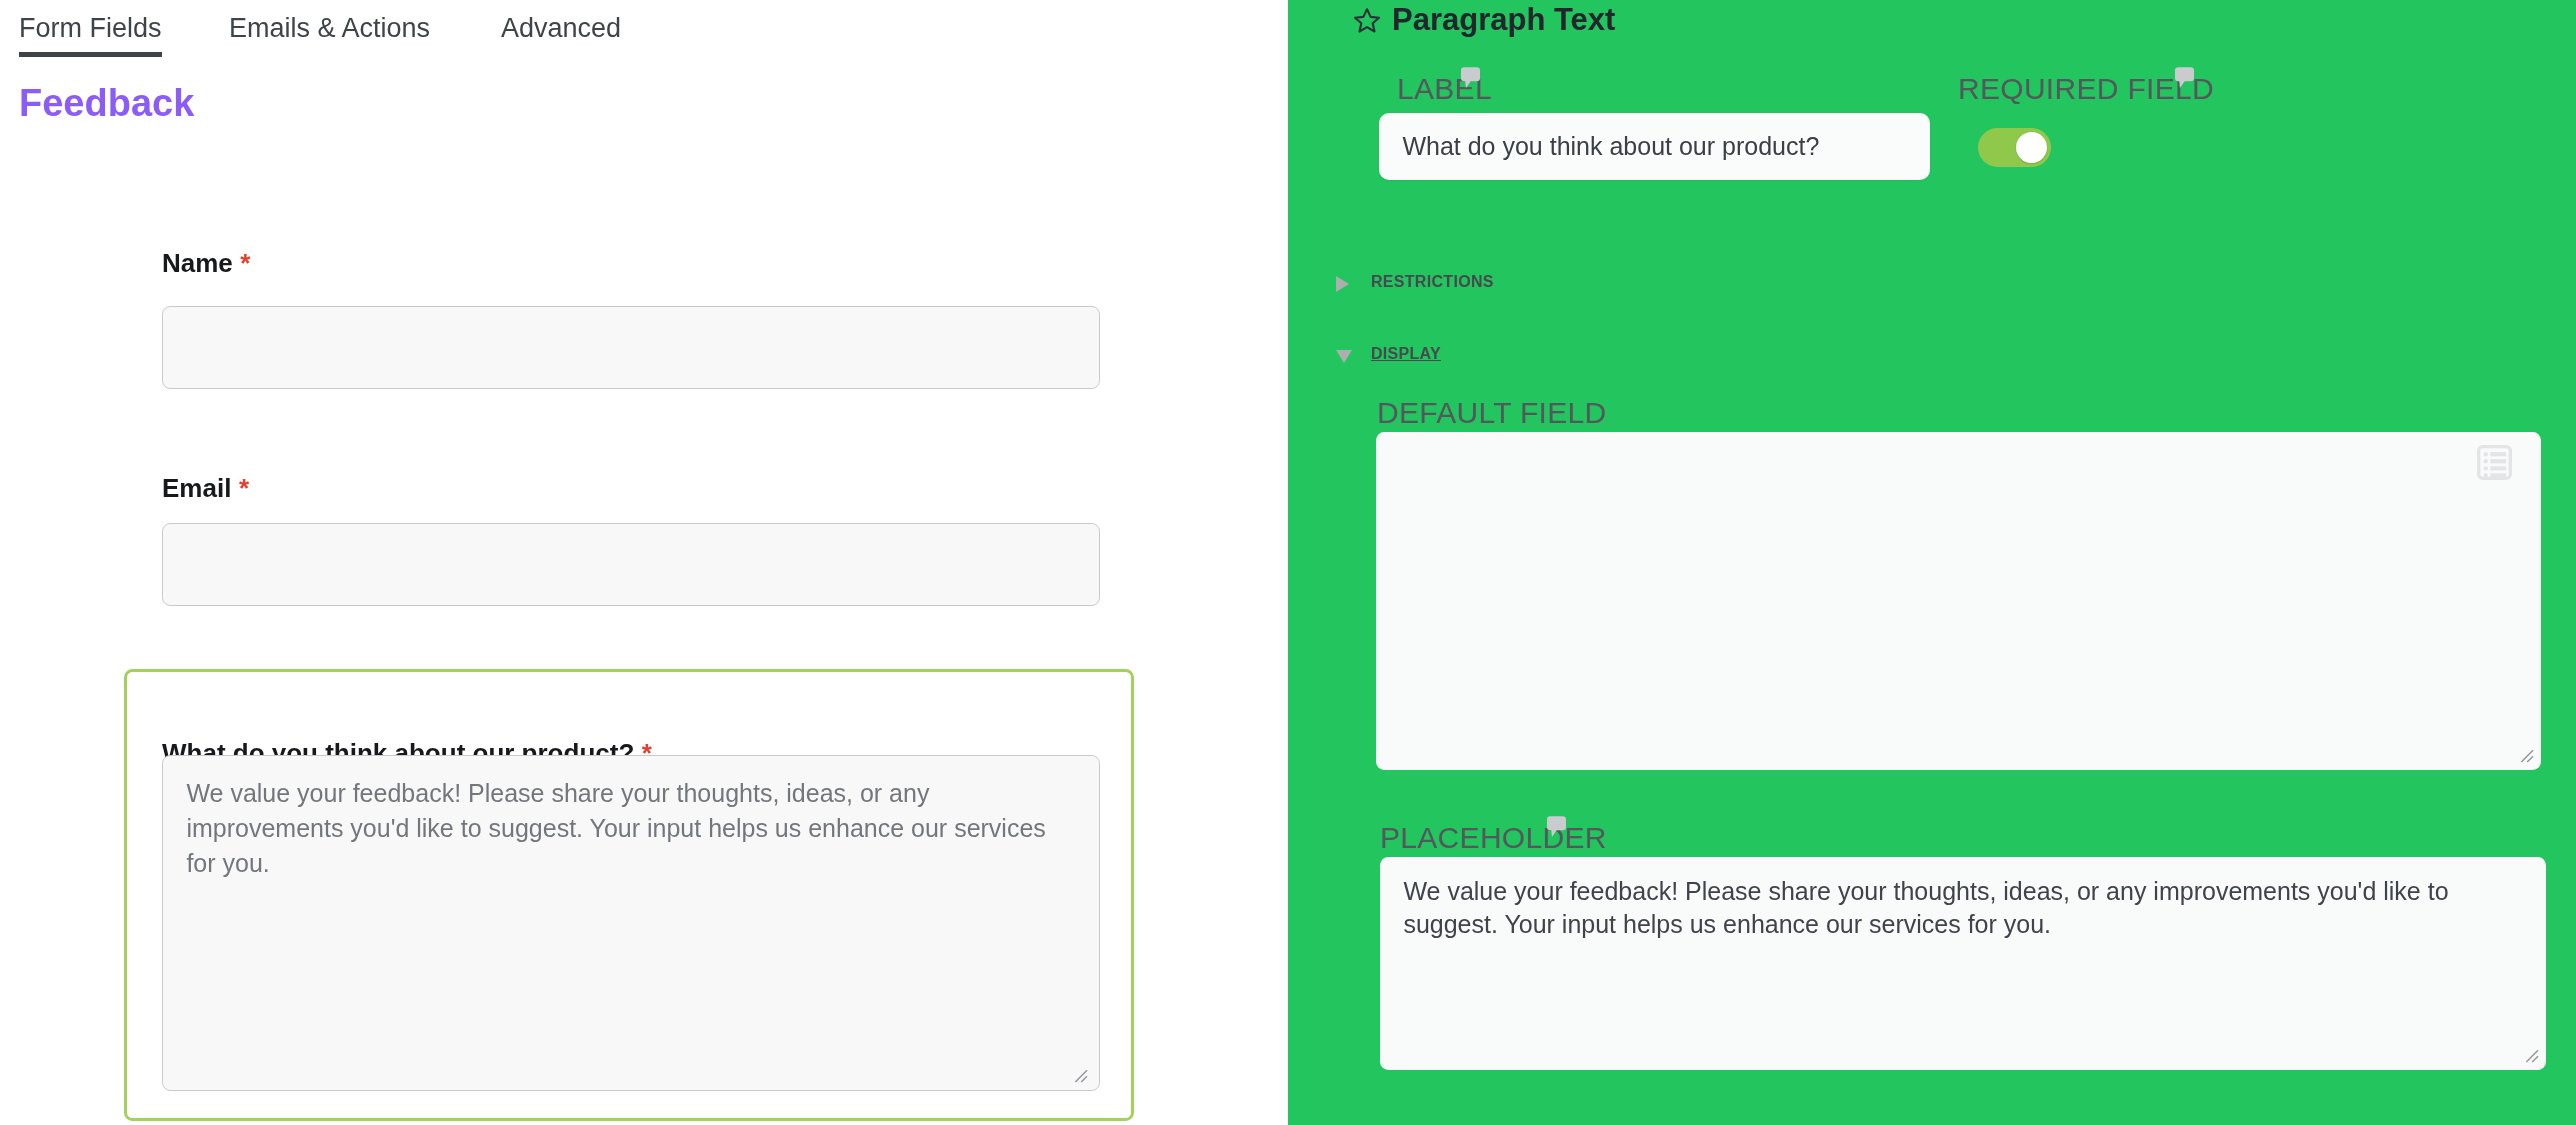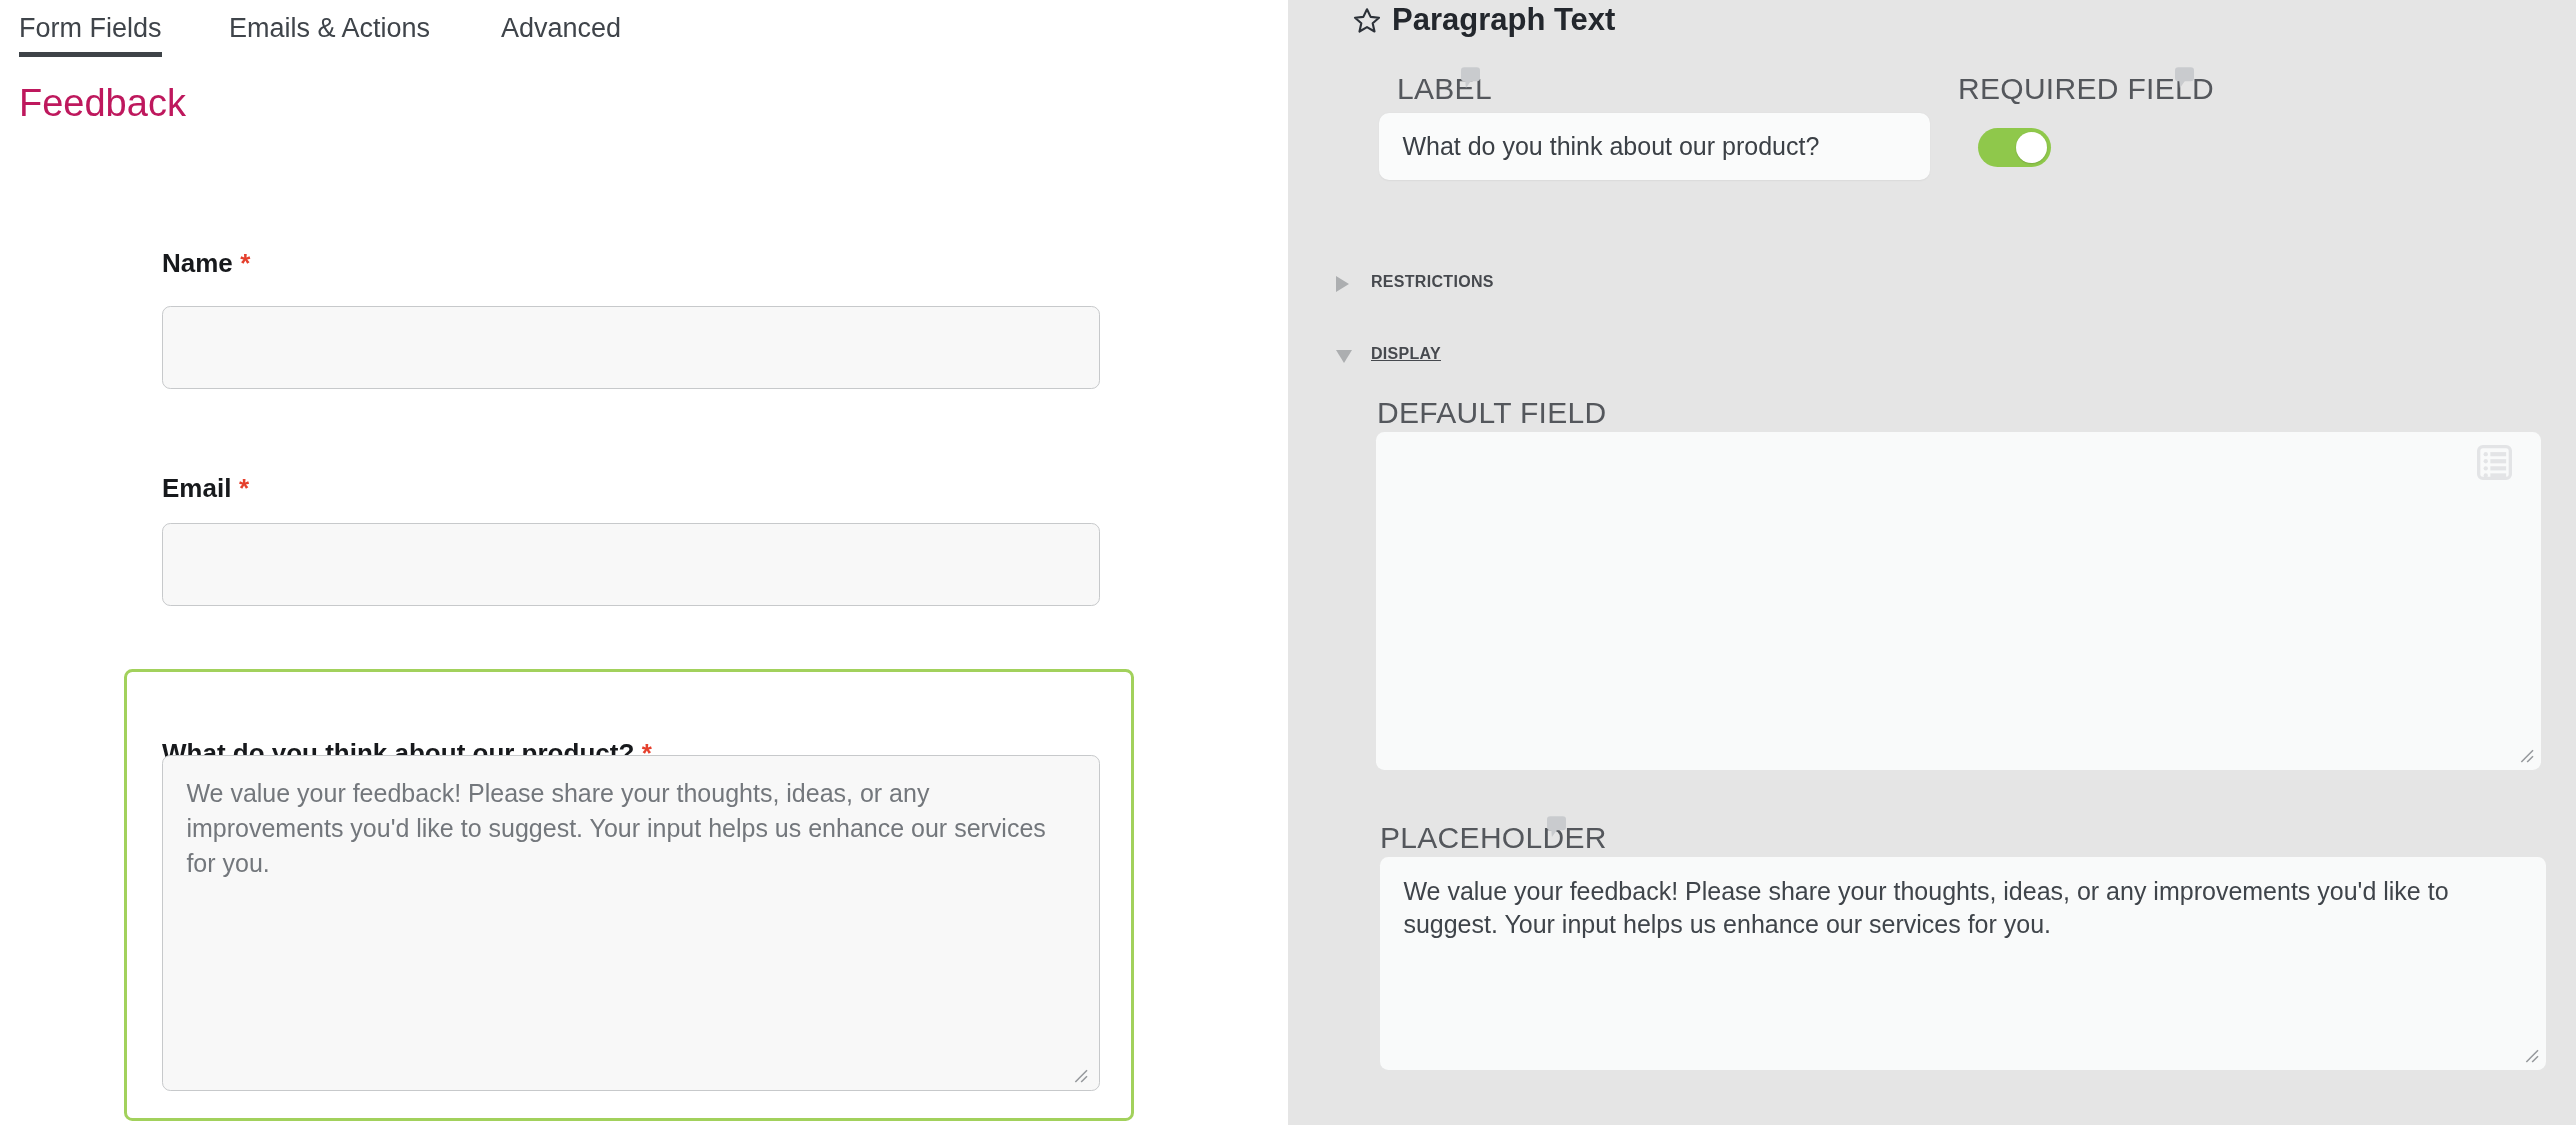--- a/index.html
+++ b/index.html
@@ -14,21 +14,21 @@
   
   .tab{
     font-size:27px;color:#3f444a;cursor:pointer;white-space:nowrap;
     padding-bottom:7.5px;
   }
   .tab.active{font-weight:400;border-bottom:5.8px solid #3e4348;}
   #tab-form-fields{left:19px;top:13.4px;}
   #tab-emails{left:229px;top:13.4px;}
   #tab-advanced{left:501px;top:13.4px;}
 
-  #form-title{left:19px;top:82px;font-size:38px;font-weight:400;color:#be185d;}
+  #form-title{left:19px;top:82px;font-size:38px;font-weight:700;color:#8b5cf6;}
 
   .field-label{font-size:26px;font-weight:700;color:#17191c;white-space:nowrap;}
   .req-star{color:#e5402d;font-weight:700;margin-left:7.5px;}
   #name-label{left:162px;top:248px;}
   #email-label{left:162px;top:473px;}
   #para-label{left:162px;top:698px;margin-top:40px;}
 
   .preview-input{
     box-sizing:border-box;background:#f8f8f8;border:1.7px solid #c7c9cb;border-radius:8.3px;
     font-family:"Liberation Sans", sans-serif;font-size:25px;color:#3f444a;
@@ -47,21 +47,21 @@
     font-family:"Liberation Sans", sans-serif;font-size:25px;line-height:35px;
     padding:20px 23.4px;resize:none;outline:none;color:#3f444a;
   }
   #para-textarea::placeholder{color:#73777c;opacity:1;}
   #name-input::placeholder,#email-input::placeholder{color:#73777c;opacity:1;}
 
   .grip{width:16.7px;height:16.7px;pointer-events:auto;cursor:nwse-resize;}
   #para-grip{left:1072px;top:1067px;}
 
   
-  #settings-panel{left:1288px;top:0;width:1288px;height:1125px;background:#e5e5e5;}
+  #settings-panel{left:1288px;top:0;width:1288px;height:1125px;background:#22c55e;}
   #settings-panel .abs{position:absolute;}
 
   #field-type-star{left:63px;top:5.8px;width:32px;height:30px;}
   #settings-title{left:104px;top:1.7px;font-size:31px;font-weight:700;color:#23272d;white-space:nowrap;}
 
   .mini-label{font-size:30px;color:#54575c;letter-spacing:0.3px;white-space:nowrap;}
   #label-setting-label{left:109px;top:72px;}
   #required-setting-label{left:670px;top:72px;}
   #default-value-label{left:89px;top:396px;}
   #placeholder-label{left:92px;top:821px;}

